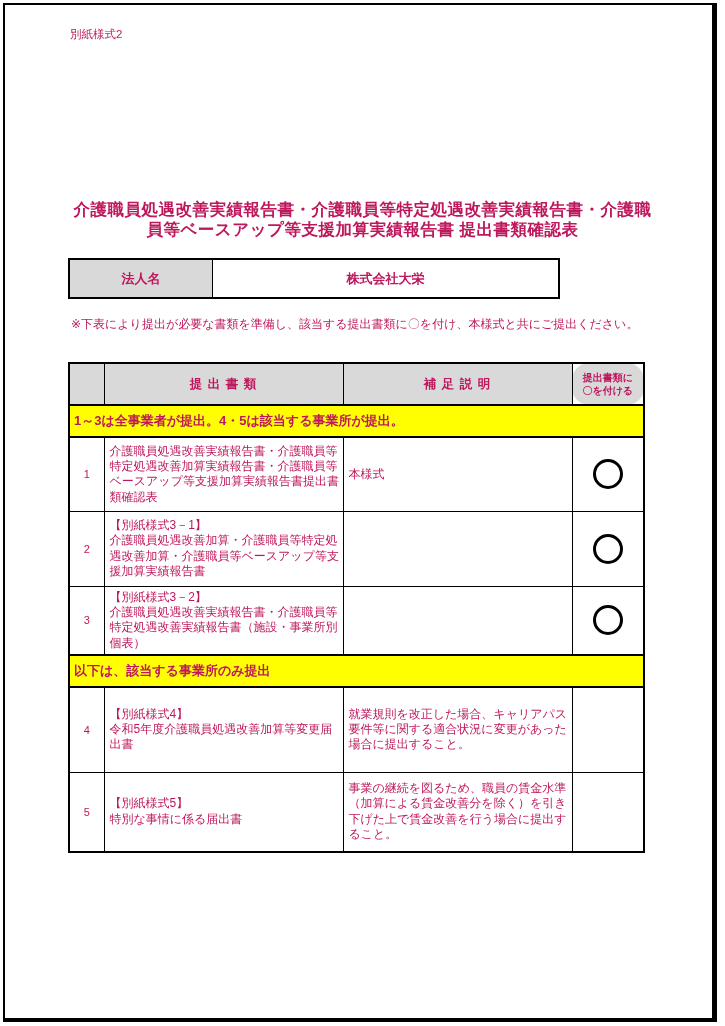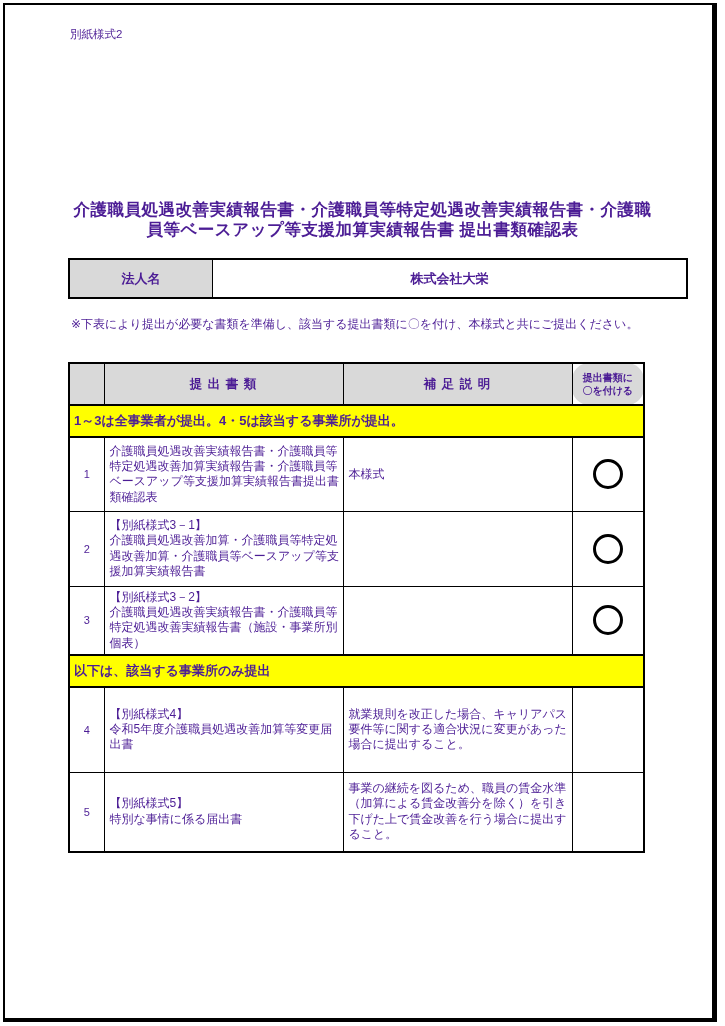--- a/index.html
+++ b/index.html
@@ -1,21 +1,21 @@
 <!DOCTYPE html>
 <html><head>
 <meta charset="utf-8">
 <style>
   html,body{margin:0;padding:0;background:#fff;}
   .page{
     position:relative;
     width:725px;height:1026px;
     background:#ffffff;
     font-family:"Liberation Sans","DejaVu Sans",sans-serif;
-    color:#4c1d95;
+    color:#be185d;
     overflow:hidden;
   }
   .frame{
     position:absolute;
     left:3px;top:3px;right:8px;bottom:4px;
     border:2px solid #000;
     border-right-width:5px;
     border-bottom-width:4px;
     pointer-events:none;
   }
@@ -28,21 +28,21 @@
     text-align:center;
     font-size:16.5px;font-weight:bold;
     line-height:1.24;
     white-space:pre-line;
     letter-spacing:0.5px;
   }
   
   .corp-table{
     position:absolute;left:68px;top:258px;
     border-collapse:collapse;table-layout:fixed;
-    width:620px;
+    width:492px;
   }
   .corp-table td{
     border:1px solid #000;
     height:35px;
     text-align:center;vertical-align:middle;
     font-size:13px;font-weight:bold;
   }
   .corp-table{border:2px solid #000;}
   .corp-table td.corp-label{width:140px;background:#d9d9d9;}
   .note-text{

